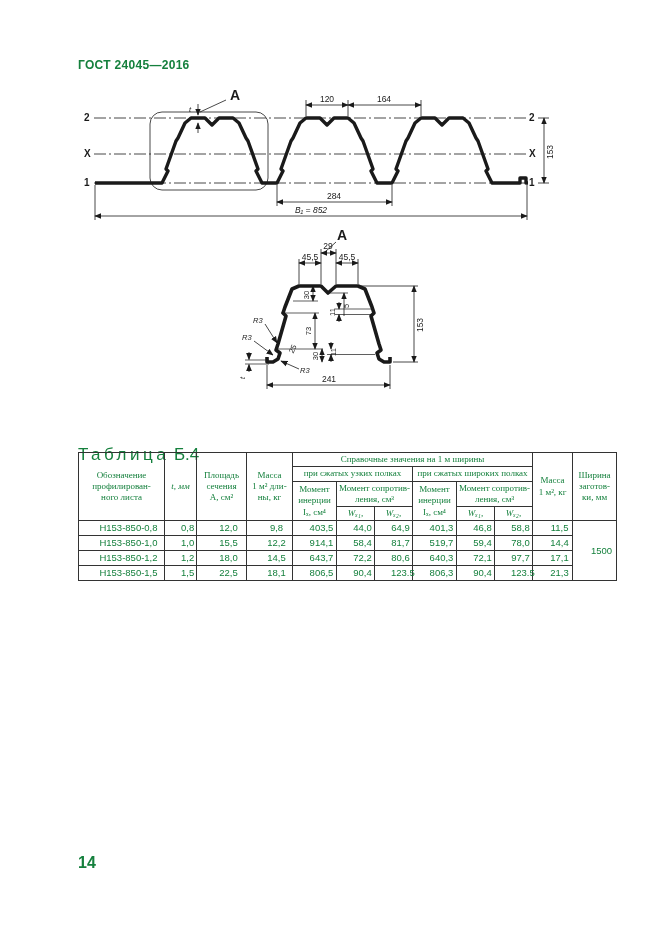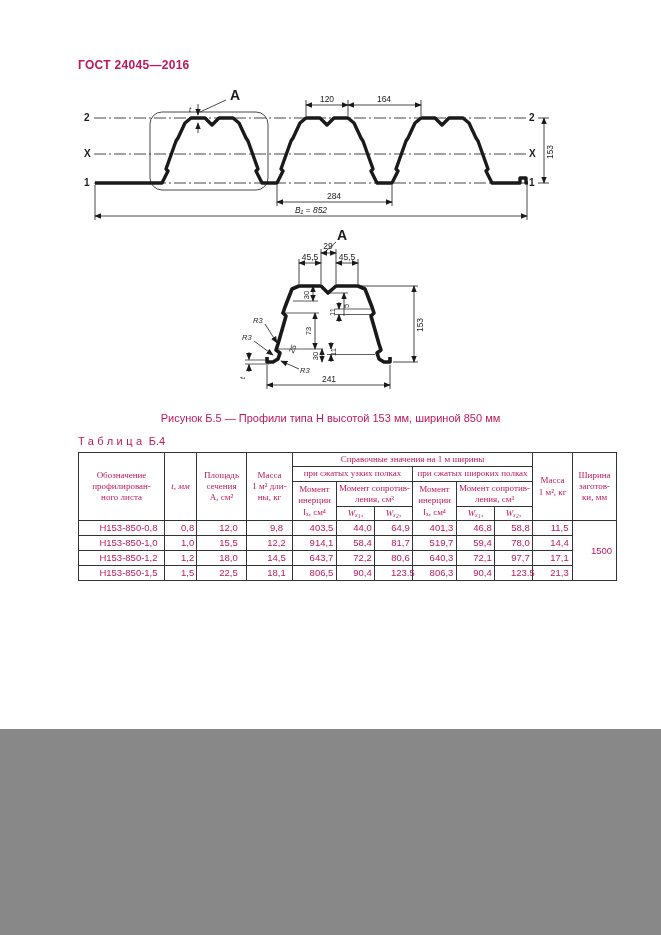--- a/index.html
+++ b/index.html
@@ -1,20 +1,20 @@
 <!DOCTYPE html>
 <html><head>
 <meta charset="utf-8">
 <style>
   html,body{margin:0;padding:0;background:#888;}
-  #page{position:relative;width:661px;height:729px;background:#fff;font-family:"Liberation Sans",sans-serif;color:#be185d;overflow:hidden;}
+  #page{position:relative;width:661px;height:935px;background:#fff;font-family:"Liberation Sans",sans-serif;color:#15803d;overflow:hidden;}
   .abs{position:absolute;}
   #doc-header{left:78px;top:58px;font-size:12px;font-weight:bold;letter-spacing:.3px;}
   #fig-caption{left:0;top:412px;width:661px;text-align:center;font-size:11px;}
-  #table-title{left:78px;top:435px;font-size:11px;}
+  #table-title{left:78px;top:445px;font-size:17px;}
   #table-title .sp{letter-spacing:3.5px;}
   #page-number{left:78px;top:854px;font-size:16px;font-weight:bold;}
   table.gost{border-collapse:collapse;table-layout:fixed;width:530px;font-size:9px;}
   table.gost th,table.gost td{border:1px solid #333;text-align:center;vertical-align:middle;padding:1px 2px;font-weight:normal;line-height:1.25;}
   table.gost th{white-space:pre-line;font-family:Liberation Serif, serif;}
   table.gost td{font-size:9.5px;padding-left:16px;}
   .it{font-style:italic;}
   svg text{font-family:"Liberation Sans",sans-serif;fill:#1a1a1a;}
   svg .dim{font-size:8.5px;}
   svg .dimS{font-size:7.5px;}
@@ -151,21 +151,20 @@
     <line class="thin" x1="52" y1="159" x2="175" y2="159" marker-start="url(#ah)" marker-end="url(#ah)"></line>
     <text class="dim" x="114" y="156" text-anchor="middle">241</text>
 
     <line class="tick" x1="30" y1="134" x2="54" y2="134"></line>
     <line class="tick" x1="30" y1="138" x2="54" y2="138"></line>
     <line class="thin" x1="34" y1="126" x2="34" y2="133.5" marker-end="url(#ah)"></line>
     <line class="thin" x1="34" y1="146" x2="34" y2="138.5" marker-end="url(#ah)"></line>
     <text class="dimS it" transform="rotate(-90 30 152)" x="30" y="152" text-anchor="middle">t</text>
   </svg>
 
-  <div class="abs" id="fig-caption">Рисунок Б.5 — Профили типа Н высотой 153 мм, шириной 850 мм</div>
 
   <div class="abs" id="table-title">
     <span class="sp">Таблица</span>
     <span>Б.4</span>
   </div>
 
   <table class="gost abs" style="left:78px;top:452px;">
     <colgroup>
       <col style="width:86px">
         <col style="width:32px">

